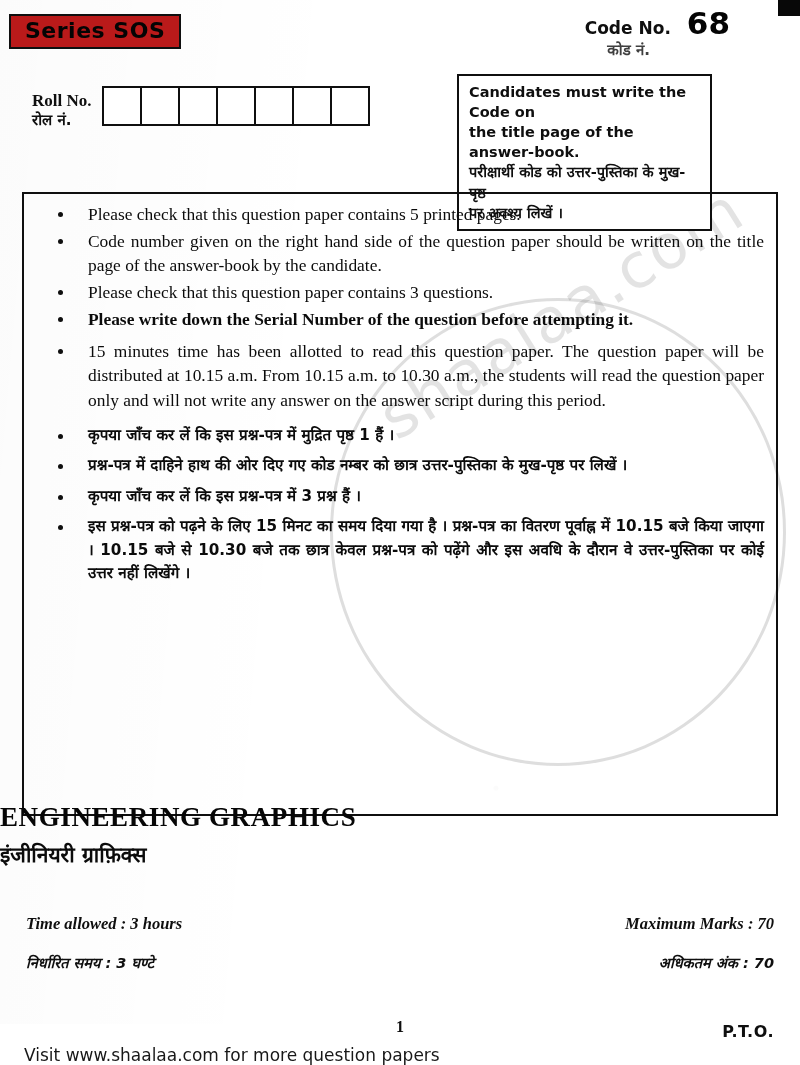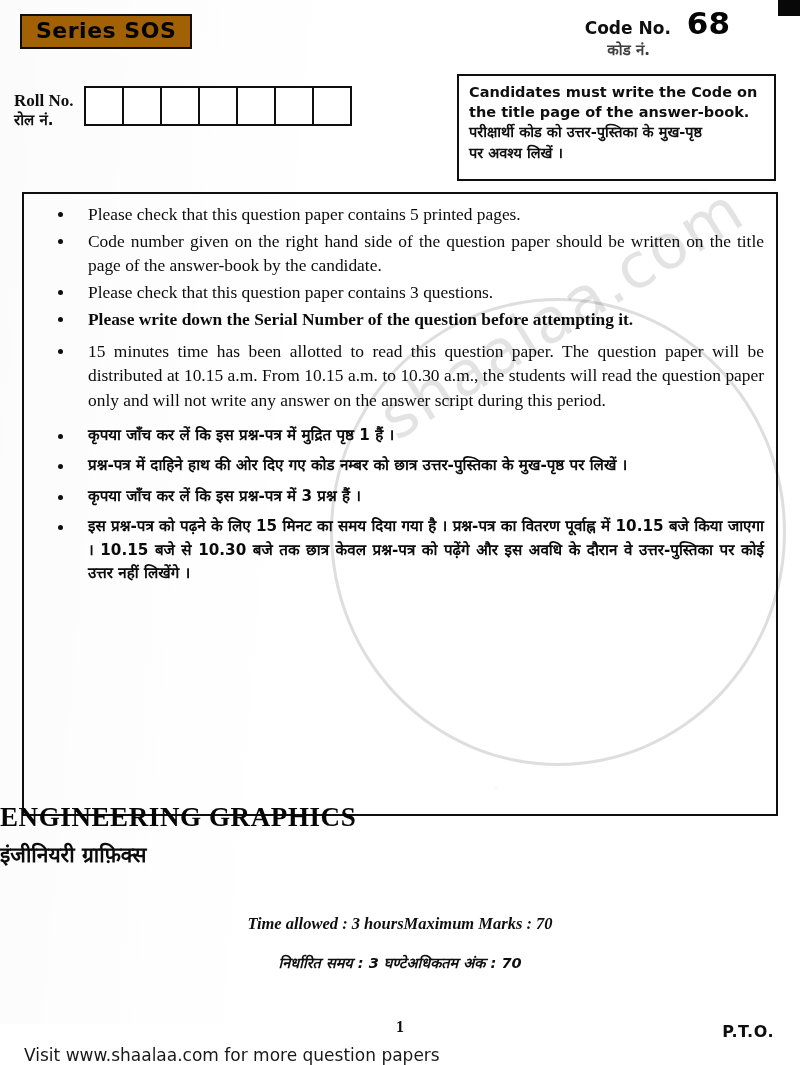--- a/index.html
+++ b/index.html
@@ -68,40 +68,40 @@
     top: 0;
     width: 22px;
     height: 16px;
     background: #0a0a0a;
     z-index: 3;
   }
 
   
   .series-box {
     position: absolute;
-    left: 20px;
+    left: 9px;
     top: 14px;
     border: 2.5px solid #111;
     padding: 4px 14px 5px 14px;
-    background: #a16207;
+    background: #b91c1c;
     z-index: 2;
   }
   .series-box .label {
     font-family: "DejaVu Sans", sans-serif;
     font-weight: bold;
     font-size: 22px;
     letter-spacing: 0.5px;
     line-height: 1;
     color: #060606;
   }
 
   
   .rollno-wrap {
     position: absolute;
-    left: 14px;
+    left: 32px;
     top: 86px;
     display: flex;
     align-items: flex-start;
     z-index: 2;
   }
   .rollno-labels {
     padding-top: 4px;
     padding-right: 10px;
     line-height: 1.25;
   }
@@ -166,24 +166,24 @@
     text-align: right;
     padding-right: 128px;
     margin-top: 1px;
   }
 
   
   .cand-box {
     position: absolute;
     left: 457px;
     top: 74px;
-    width: 319px;
+    width: 255px;
     border: 2.5px solid #111;
     background: #fff;
-    padding: 6px 8px 16px 10px;
+    padding: 6px 8px 5px 10px;
     box-sizing: border-box;
     z-index: 2;
   }
   .cand-box .en {
     font-family: "DejaVu Sans", sans-serif;
     font-size: 14.5px;
     font-weight: bold;
     line-height: 1.38;
     color: #111;
   }
@@ -270,21 +270,21 @@
     color: #0d0d0d;
     margin-top: 7px;
   }
 
   
   .meta-row {
     position: absolute;
     left: 26px;
     right: 26px;
     display: flex;
-    justify-content: center;
+    justify-content: space-between;
     align-items: baseline;
     z-index: 2;
   }
   .meta-row.r1 { top: 914px; }
   .meta-row.r2 { top: 952px; }
   .meta-en {
     font-family: "Liberation Serif", serif;
     font-style: italic;
     font-weight: bold;
     font-size: 16.5px;

